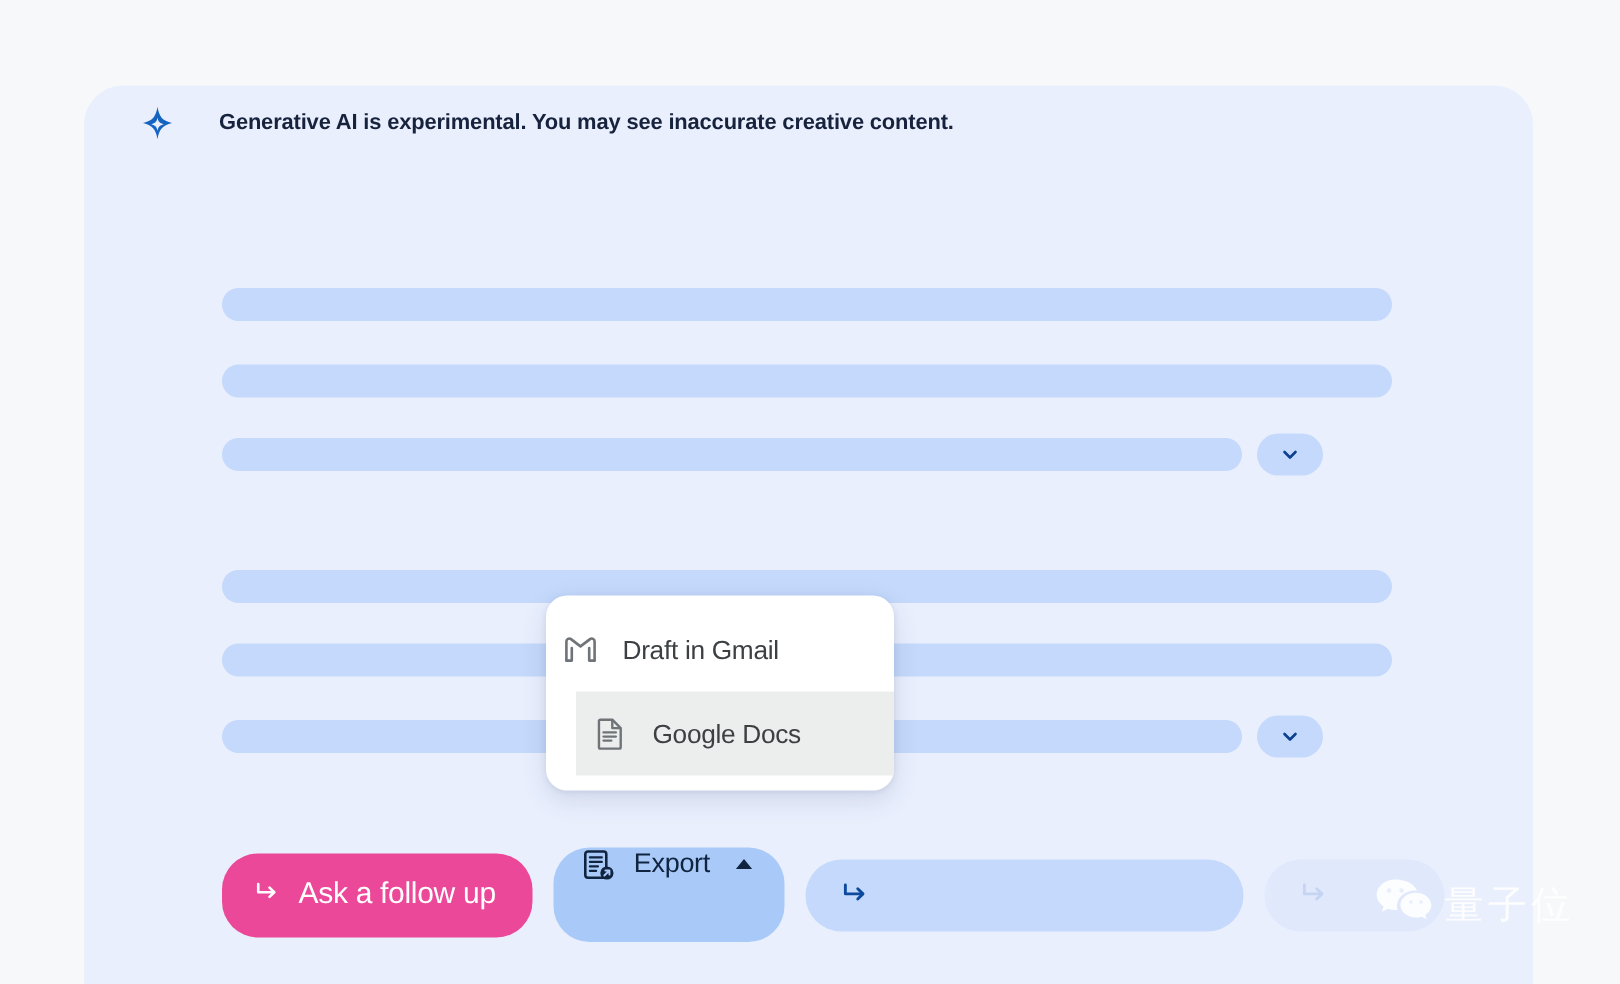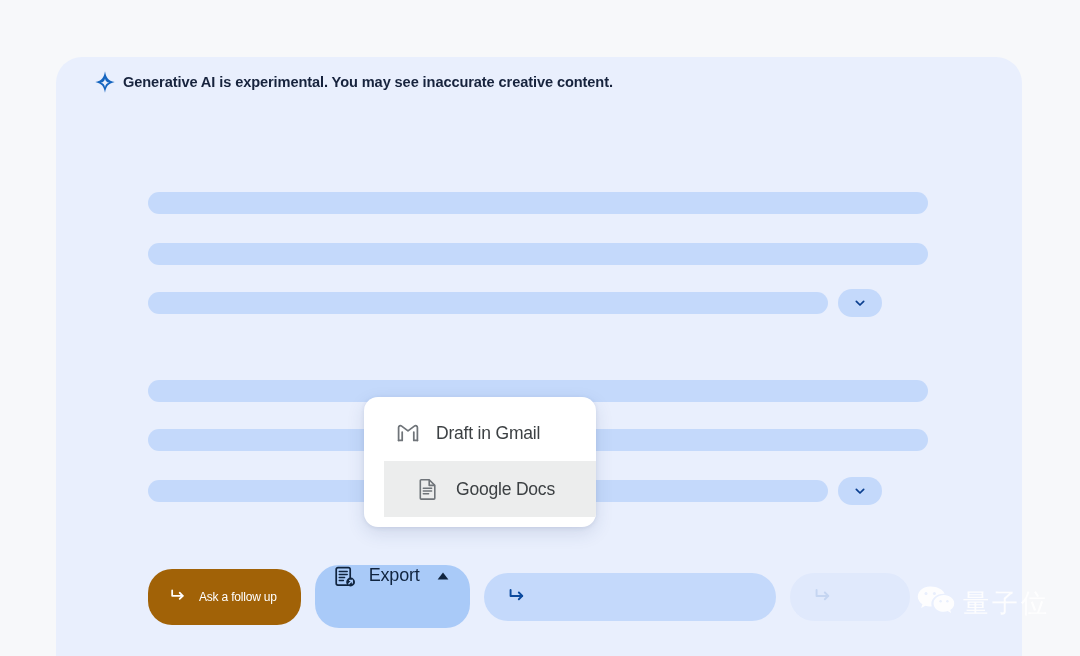--- a/index.html
+++ b/index.html
@@ -27,21 +27,21 @@
     overflow: visible;
   }
 
   
   #disclaimer-row {
     position: absolute;
     left: 91px;
     top: 68px;
     display: flex;
     align-items: center;
-    gap: 4px;
+    gap: 27px;
   }
   #sparkle-icon { width: 28px; height: 28px; display: block; }
   #disclaimer-text {
     font-size: 14.6px;
     font-weight: 600;
     letter-spacing: -0.1px;
     color: #17233d;
     white-space: nowrap;
   }
 
@@ -79,24 +79,24 @@
     left: 148px;
     top: 565px;
     display: flex;
     align-items: center;
     gap: 14px;
   }
   #ask-follow-up-button {
     height: 56px;
     border: none;
     border-radius: 24px;
-    background: #a16207;
+    background: #ec4899;
     color: #ffffff;
     font-family: "Liberation Sans", sans-serif;
-    font-size: 12px;
+    font-size: 20px;
     font-weight: 500;
     letter-spacing: -0.2px;
     padding: 0 24px 0 20px;
     display: flex;
     align-items: center;
     gap: 11px;
     cursor: pointer;
     white-space: nowrap;
   }
   #export-button {
@@ -151,21 +151,21 @@
     border-radius: 14px;
     box-shadow: 0 6px 18px rgba(40, 60, 110, 0.13), 0 1px 4px rgba(40, 60, 110, 0.10);
     padding: 8px 0 10px 0;
     overflow: hidden;
   }
   .menu-item {
     display: flex;
     align-items: center;
     gap: 16px;
     height: 56px;
-    padding: 0 32px;
+    padding: 0 11px;
     cursor: pointer;
     box-sizing: border-box;
   }
   .menu-item.is-hover { background: #eceded; margin-left: 20px; }
   .menu-label {
     font-size: 17.5px;
     font-weight: 400;
     letter-spacing: -0.2px;
     color: #3c4043;
     white-space: nowrap;

